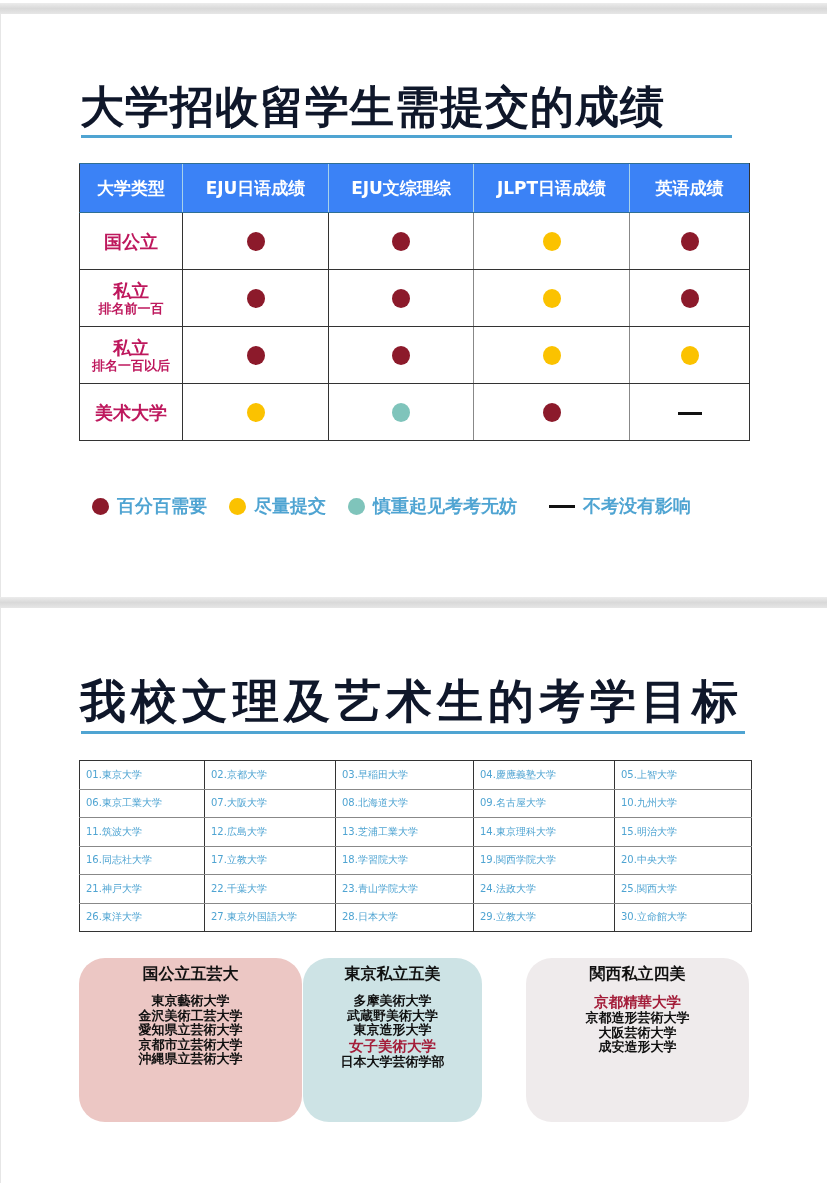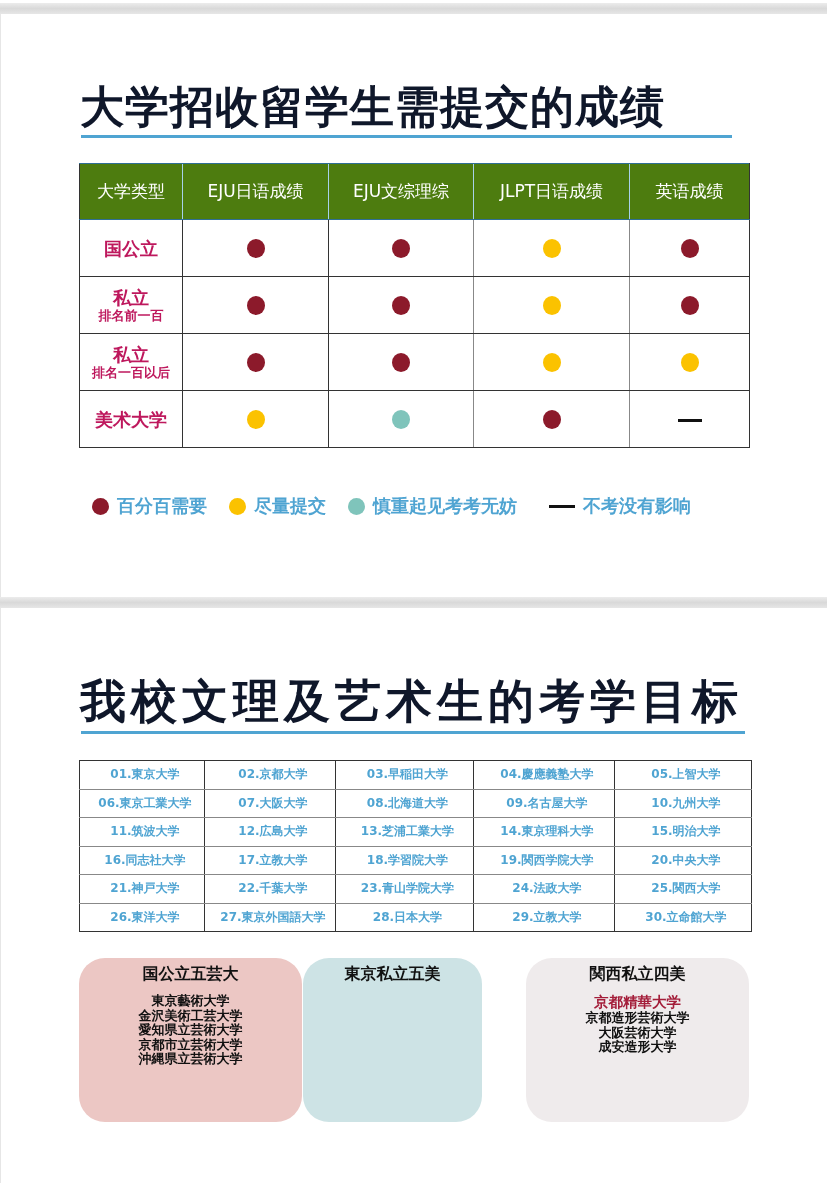--- a/index.html
+++ b/index.html
@@ -11,21 +11,21 @@
   .sep-mid { top: 597px; height: 11px; }
   .leftline { position: absolute; left: 0; width: 1px; background: #e6e6e6; }
 
   .title { position: absolute; color: #0f172a; font-weight: bold; letter-spacing: 1px; white-space: nowrap; }
   .title1 { left: 80px; top: 82px; font-size: 44px; line-height: 50px; }
   .title2 { left: 80px; top: 674px; font-size: 46px; line-height: 54px; letter-spacing: 5px; }
   .uline { position: absolute; height: 3px; background: #4fa4d2; }
 
   
   table.req { position: absolute; left: 79px; top: 163px; width: 670px; border-collapse: collapse; table-layout: fixed; }
-  table.req th { background: #4d7c0f; color: #fff; height: 56px; font-size: 17px; font-weight: normal; border-left: 1px solid #a7d2ea; border-top: 1px solid #2f6f94; border-bottom: 1px solid #2f6f94; }
+  table.req th { background: #3b82f6; color: #fff; height: 49px; font-size: 17px; font-weight: bold; border-left: 1px solid #a7d2ea; border-top: 1px solid #2f6f94; border-bottom: 1px solid #2f6f94; }
   table.req th:first-child { border-left: 1px solid #333; }
   table.req th:last-child { border-right: 1px solid #333; }
   table.req td { height: 57px; border: 1px solid #333; text-align: center; vertical-align: middle; }
   table.req td.mid { border-left: 1px solid #888; border-right: 1px solid #888; }
   .rowhead { color: #be185d; font-weight: bold; }
   .rh-main { font-size: 18px; line-height: 21px; display: block; }
   .rh-sub { font-size: 13px; line-height: 16px; display: block; }
   .dot { display: inline-block; width: 18px; height: 19px; border-radius: 50%; vertical-align: middle; }
   .dot.red { background: #8c1a2b; }
   .dot.yellow { background: #fbc200; }
@@ -34,21 +34,21 @@
 
   .legend { position: absolute; left: 92px; top: 493px; height: 26px; display: flex; align-items: center; white-space: nowrap; }
   .legend .item { display: flex; align-items: center; margin-right: 22px; }
   .legend .item .dot { width: 17px; height: 17px; margin-right: 8px; }
   .legend .item .dash { width: 26px; height: 3px; margin-right: 8px; }
   .legend .lbl { color: #4fa4d2; font-size: 18px; font-weight: bold; }
   .legend .item.gap { margin-left: 10px; }
 
   
   table.grid { position: absolute; left: 79px; top: 760px; width: 672px; border-collapse: collapse; table-layout: fixed; }
-  table.grid td { height: 28.5px; border: 1px solid #333; border-top: 1px solid #888; border-bottom: 1px solid #888; color: #4fa4d2; font-size: 12px; font-weight: bold; padding-left: 6px; white-space: nowrap; text-align: center; }
+  table.grid td { height: 28.5px; border: 1px solid #333; border-top: 1px solid #888; border-bottom: 1px solid #888; color: #4fa4d2; font-size: 10px; font-weight: normal; padding-left: 6px; white-space: nowrap; }
   table.grid tr:first-child td { border-top: 1px solid #333; }
   table.grid tr:last-child td { border-bottom: 1px solid #333; }
 
   .card { position: absolute; top: 958px; height: 164px; border-radius: 26px; text-align: center; color: #111; }
   .card.pink { left: 79px; width: 223px; background: #ecc7c4; }
   .card.teal { left: 303px; width: 179px; background: #cde3e5; }
   .card.gray { left: 526px; width: 223px; background: #efebec; }
   .card .head { margin-top: 9px; font-size: 16px; font-weight: bold; line-height: 14px; }
   .card .list { margin-top: 13px; }
   .card .u { font-size: 13px; font-weight: bold; line-height: 14.5px; display: block; }
@@ -205,20 +205,27 @@
   <div class="list">
       <span class="u">東京藝術大学</span>
       <span class="u">金沢美術工芸大学</span>
       <span class="u">愛知県立芸術大学</span>
       <span class="u">京都市立芸術大学</span>
       <span class="u">沖縄県立芸術大学</span>
     </div>
 </div>
 <div class="card teal">
   <div class="head">東京私立五美</div>
+  <div class="list">
+      <span class="u">多摩美術大学</span>
+      <span class="u">武蔵野美術大学</span>
+      <span class="u">東京造形大学</span>
+      <span class="u hl">女子美術大学</span>
+      <span class="u">日本大学芸術学部</span>
+    </div>
 </div>
 <div class="card gray">
   <div class="head">関西私立四美</div>
   <div class="list">
       <span class="u hl">京都精華大学</span>
       <span class="u">京都造形芸術大学</span>
       <span class="u">大阪芸術大学</span>
       <span class="u">成安造形大学</span>
     </div>
 </div>

